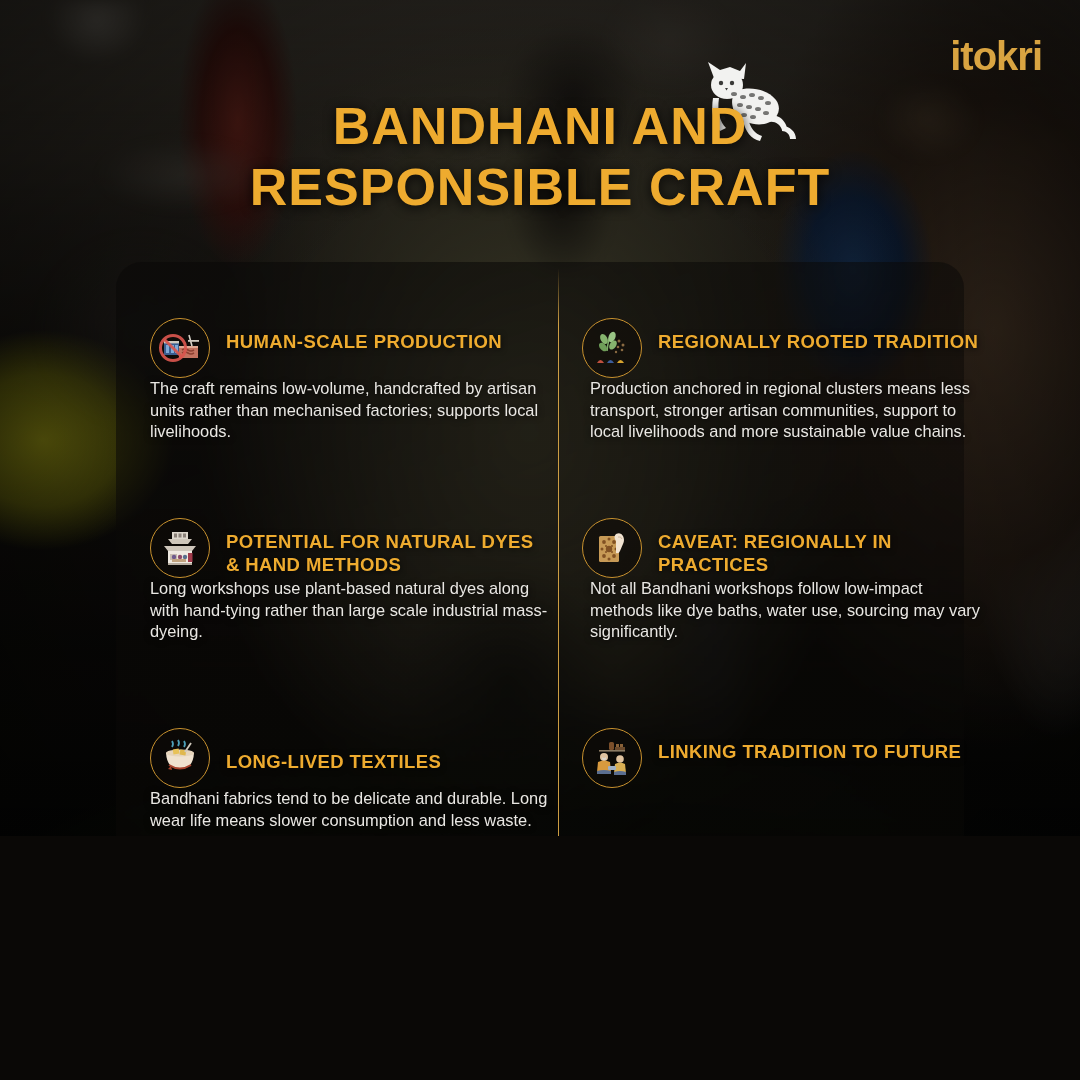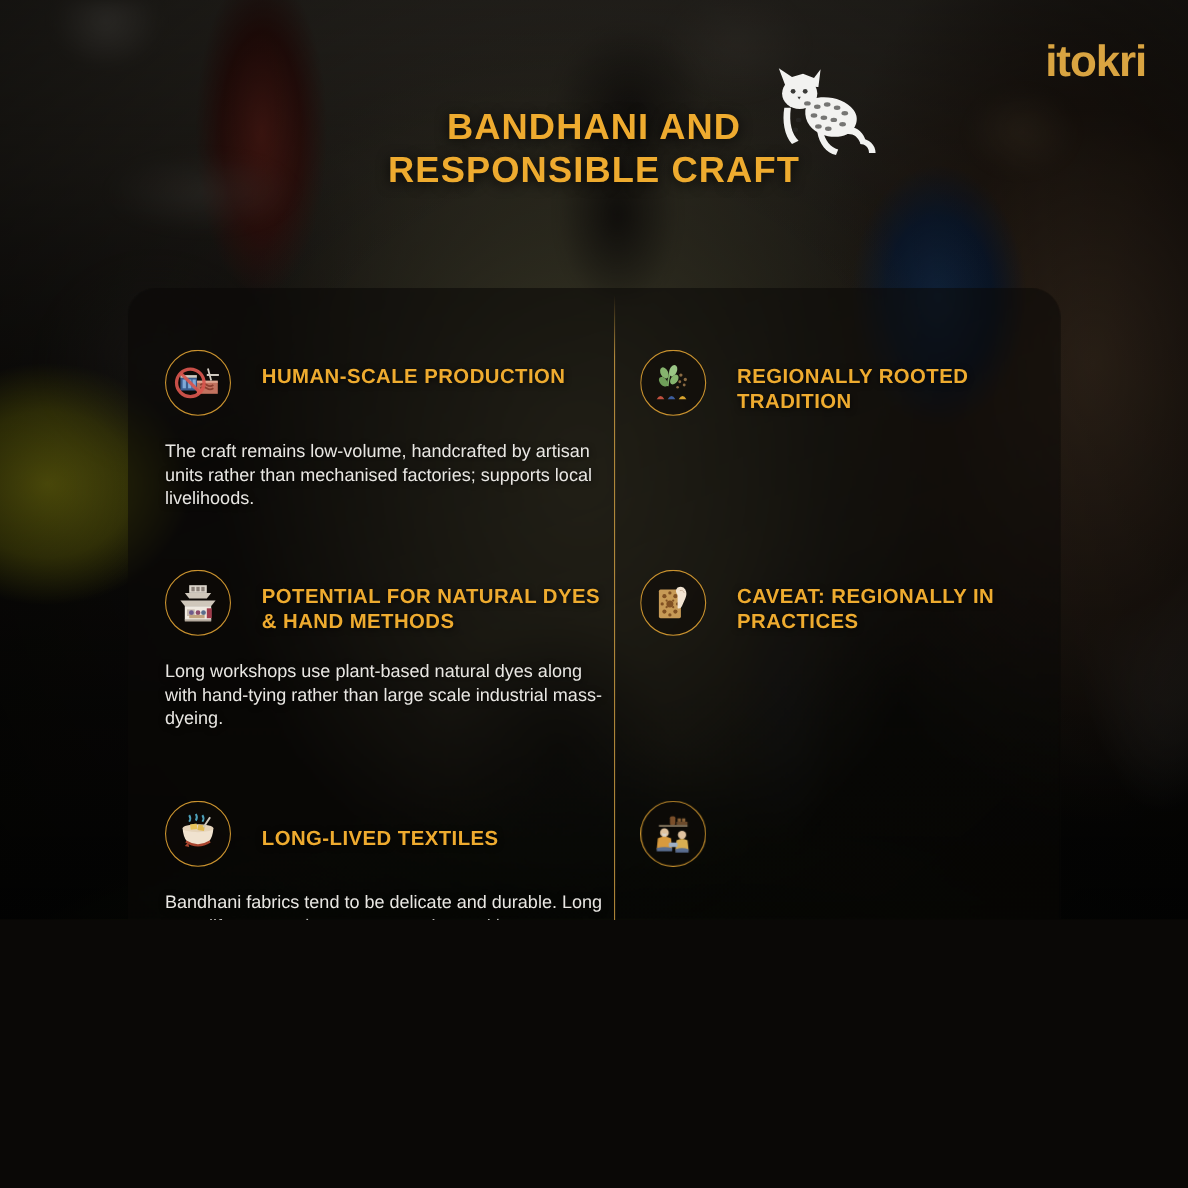--- a/index.html
+++ b/index.html
@@ -68,21 +68,21 @@
   
   .logo {
     position:absolute; top:36px; right:38px;
     font-size:40px; font-weight:bold; letter-spacing:-1px;
     color:#d9a441; line-height:1; font-family:"Liberation Sans", sans-serif;
   }
 
   .title {
     position:absolute; top:96px; left:0; width:1080px;
     text-align:center; color:#eeab2f;
-    font-size:33px; font-weight:bold; line-height:1.17;
+    font-size:52px; font-weight:bold; line-height:1.17;
     letter-spacing:1px;
     text-shadow:0 2px 12px rgba(0,0,0,.85);
   }
   .cat { position:absolute; left:686px; top:52px; width:112px; height:96px; }
 
   
   .panel {
     position:absolute; left:116px; top:262px; width:848px; height:716px;
     background:linear-gradient(160deg, rgba(10,9,8,.60) 0%, rgba(12,10,8,.52) 45%, rgba(8,8,6,.58) 100%);
     border-radius:26px;
@@ -90,37 +90,36 @@
   }
   .divider {
     position:absolute; left:558px; top:268px; width:1px; height:704px;
     background:linear-gradient(180deg, rgba(215,165,70,0) 0%, rgba(215,165,70,.95) 8%, rgba(215,165,70,.95) 92%, rgba(215,165,70,0) 100%);
   }
   .col-left  { left:150px; }
   .col-right { left:582px; }
 
   .item { position:absolute; width:400px; }
 
-  .item-head { display:flex; align-items:flex-start; gap:28px; }
+  .item-head { display:flex; align-items:flex-start; gap:16px; }
   .icon-circle {
     flex:0 0 auto; width:60px; height:60px; border-radius:50%;
     border:1.6px solid #c9922f;
     background:rgba(14,11,8,.55);
     position:relative; overflow:hidden;
     display:flex; align-items:center; justify-content:center;
   }
   .icon-circle svg { display:block; }
   .item-title {
     color:#eeab2f; font-size:18.5px; font-weight:bold;
     line-height:1.26; letter-spacing:.4px; padding-top:12px;
     text-shadow:0 1px 6px rgba(0,0,0,.8);
   }
   .item-title.single { padding-top:22px; }
   .item-body {
-    margin-top:22px;
     color:#e9e7e3; font-size:16.4px; line-height:1.32;
     text-shadow:0 1px 6px rgba(0,0,0,.85);
   }
   .col-right .item-body { margin-left:8px; }
 </style>
 </head>
 <body>
 
 <div id="stage">
 
@@ -260,20 +259,21 @@
               <circle cx="33" cy="25" r="1.3"></circle>
             <circle cx="27" cy="27" r="1.2"></circle>
           </g>
           <path d="M8 38 q3.5 -6 7 0 Z" fill="#c0503f"></path>
           <path d="M18 38 q3.5 -6 7 0 Z" fill="#3c5d9c"></path>
           <path d="M28 38 q3.5 -6 7 0 Z" fill="#d8a42f"></path>
         </svg>
       </div>
       <div class="item-title">REGIONALLY ROOTED TRADITION</div>
     </div>
+    <div class="item-body">Production anchored in regional clusters means less transport, stronger artisan communities, support to local livelihoods and more sustainable value chains.</div>
   </div>
 
   <div class="item col-right" style="top:518px;">
     <div class="item-head">
       <div class="icon-circle">
         <svg width="46" height="46" viewBox="0 0 46 46">
           <rect x="10" y="11" width="20" height="26" rx="1.5" fill="#c79a56"></rect>
           <g fill="#7a4a1e" opacity=".9">
             <circle cx="20" cy="24" r="3.2"></circle>
             <circle cx="15" cy="17" r="1.9"></circle>
@@ -288,20 +288,21 @@
               <circle cx="23" cy="21" r="1"></circle>
             <circle cx="17" cy="27" r="1"></circle>
               <circle cx="23" cy="27" r="1"></circle>
           </g>
           <path d="M27 9 q5 -2 7 2 q2 4 0 8 l-3 7 q-1 3 -4 2 l0 -12 q-3 -4 0 -7 Z" fill="#f2e4d2"></path>
           <path d="M29 12 q3 -1 4 2" stroke="#cbb29a" stroke-width=".9" fill="none"></path>
         </svg>
       </div>
       <div class="item-title">CAVEAT: REGIONALLY IN PRACTICES</div>
     </div>
+    <div class="item-body">Not all Bandhani workshops follow low-impact methods like dye baths, water use, sourcing may vary significantly.</div>
   </div>
 
   <div class="item col-right" style="top:728px;">
     <div class="item-head">
       <div class="icon-circle">
         <svg width="46" height="44" viewBox="0 0 46 44">
           <rect x="20" y="6" width="5" height="8" rx="1.6" fill="#7b4f2a"></rect>
           <rect x="26" y="11" width="10" height="3" fill="#6b4a2c"></rect>
           <rect x="27" y="8" width="3" height="3" fill="#8a6238"></rect>
           <rect x="31" y="8" width="3" height="3" fill="#8a6238"></rect>
@@ -309,16 +310,17 @@
           <circle cx="15" cy="21" r="4" fill="#e0c3a0"></circle>
           <path d="M13 23 q2 4 4 0 l0 -2 q-2 2 -4 0 Z" fill="#ddd6cc"></path>
           <path d="M9 26 q6 -3 12 0 l1 10 l-14 0 Z" fill="#d89a3e"></path>
           <path d="M8 35 q7 -2 14 0 l0 3 l-14 0 Z" fill="#5a6e90"></path>
           <circle cx="31" cy="23" r="3.8" fill="#e0c3a0"></circle>
           <path d="M26 28 q5 -3 10 0 l1 9 l-12 0 Z" fill="#d8ae52"></path>
           <path d="M25 36 q6 -2 12 0 l0 3 l-12 0 Z" fill="#5a6e90"></path>
           <rect x="19" y="30" width="8" height="4" rx="1" fill="#9fb0c4"></rect>
         </svg>
       </div>
+      <div class="item-title">LINKING TRADITION TO FUTURE</div>
     </div>
   </div>
 
 </div>
 
 </body></html>

